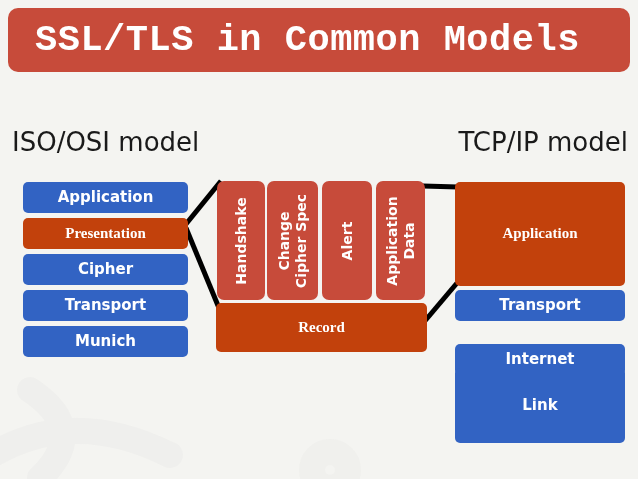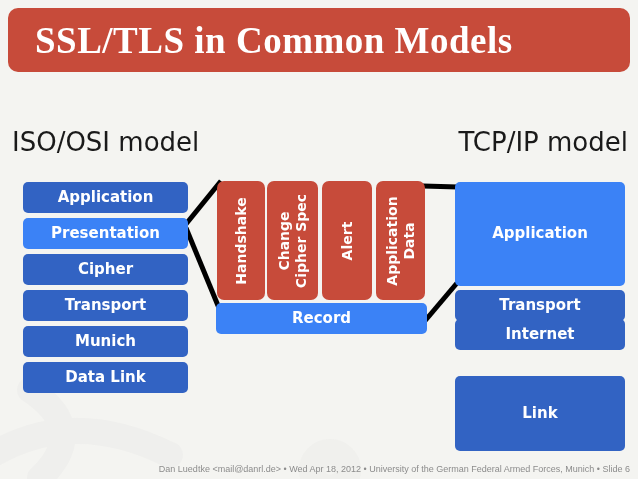--- a/index.html
+++ b/index.html
@@ -24,21 +24,21 @@
     width: 622px; height: 64px;
     background: #c74b3a;
     border-radius: 10px;
     display: flex;
     align-items: center;
     padding-left: 27px;
     box-sizing: border-box;
   }
   .title-banner .title-text {
     color: #ffffff;
-    font-family: Liberation Serif, serif;
+    font-family: Liberation Mono, monospace;
     font-weight: bold;
     font-size: 37px;
     letter-spacing: 0.5px;
     white-space: nowrap;
   }
   .model-heading {
     position: absolute;
     top: 127px;
     font-size: 26px;
     color: #1a1a1a;
@@ -52,21 +52,21 @@
     color: #ffffff;
     font-weight: bold;
     font-size: 15px;
     display: flex;
     align-items: center;
     justify-content: center;
     text-align: center;
     line-height: 1.15;
   }
   .blue { background: #3263c3; }
-  .red  { background: #3b82f6; }
+  .red  { background: #c2410c; font-family: Liberation Serif, serif; }
   
   .osi-box { left: 23px; width: 165px; height: 31px; }
   
   .tcp-box { left: 455px; width: 170px; }
   
   .vbox {
     position: absolute;
     top: 181px;
     height: 119px;
     background: #c74b3a;
@@ -80,21 +80,21 @@
     text-align: center;
     color: #ffffff;
     font-weight: bold;
     font-size: 14px;
     line-height: 1.2;
     white-space: nowrap;
   }
   .vlabel span { display: block; }
   .record-box {
     left: 216px; top: 303px;
-    width: 211px; height: 31px;
+    width: 211px; height: 49px;
   }
   .footer {
     position: absolute;
     right: 8px; bottom: 5px;
     font-family: "Liberation Sans", sans-serif;
     font-size: 9px;
     color: #8c8c8c;
     white-space: nowrap;
   }
 </style>
@@ -123,21 +123,20 @@
   </div>
 
   <div class="model-heading heading-tcpip">TCP/IP model</div>
   <div class="model-heading heading-osi">ISO/OSI model</div>
 
   <div class="box blue osi-box" style="top:182px">Application</div>
   <div class="box red  osi-box" style="top:218px">Presentation</div>
   <div class="box blue osi-box" style="top:254px">Cipher</div>
   <div class="box blue osi-box" style="top:290px">Transport</div>
   <div class="box blue osi-box" style="top:326px">Munich</div>
-  <div class="box blue osi-box" style="top:362px">Data Link</div>
 
   <div class="vbox" style="left:217px;width:48px">
     <div class="vlabel">
       <span>Handshake</span>
     </div>
   </div>
   <div class="vbox" style="left:267px;width:51px">
     <div class="vlabel">
       <span>Change</span>
       <span>Cipher Spec</span>
@@ -151,18 +150,17 @@
   <div class="vbox" style="left:376px;width:49px">
     <div class="vlabel">
       <span>Application</span>
       <span>Data</span>
     </div>
   </div>
   <div class="box red record-box">Record</div>
 
   <div class="box red  tcp-box" style="top:182px;height:104px">Application</div>
   <div class="box blue tcp-box" style="top:290px;height:31px">Transport</div>
-  <div class="box blue tcp-box" style="top:319px;height:31px">Internet</div>
-  <div class="box blue tcp-box" style="top:376px;height:75px">Link</div>
+  <div class="box blue tcp-box" style="top:344px;height:31px">Internet</div>
+  <div class="box blue tcp-box" style="top:368px;height:75px">Link</div>
 
-  <div class="footer">Dan Luedtke &lt;mail@danrl.de&gt; • Wed Apr 18, 2012 • University of the German Federal Armed Forces, Munich • Slide 6</div>
 
 </div>
 
 </body></html>

